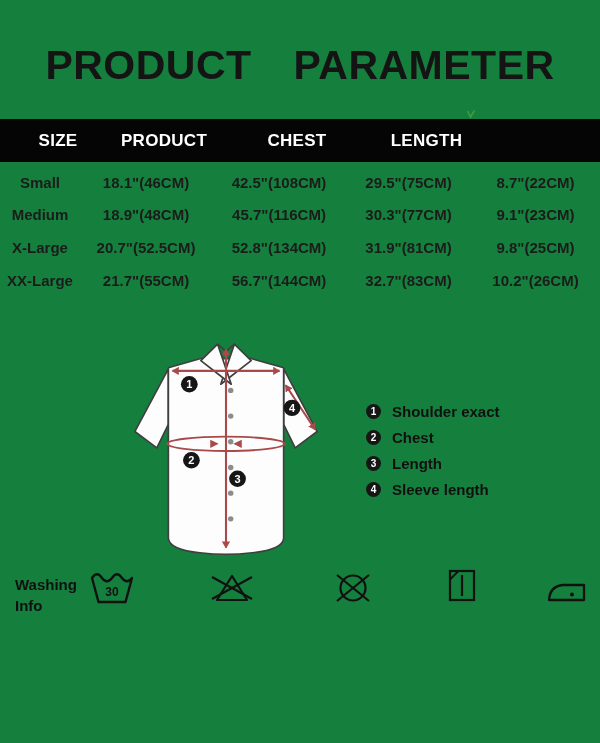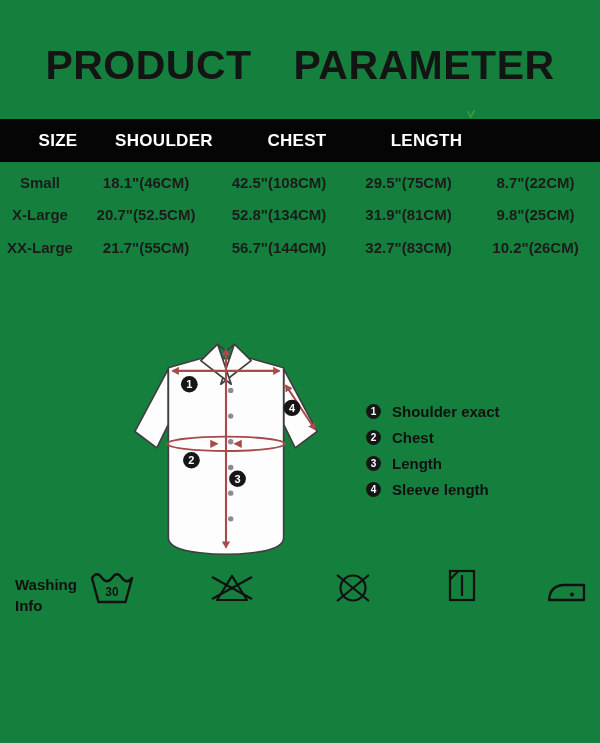--- a/index.html
+++ b/index.html
@@ -45,32 +45,39 @@
 <div class="canvas">
 
   <div class="title">PRODUCT PARAMETER</div>
 
   <svg class="green-tick" width="10" height="9" viewBox="0 0 10 9">
     <path d="M1.5,1 L4.5,7 L8.5,0.5" fill="none" stroke="#3f9b3f" stroke-width="1.6"></path>
   </svg>
 
   <div class="thead">
     <span>SIZE</span>
-    <span>SHOULDER</span>
+    <span>PRODUCT</span>
     <span>CHEST</span>
     <span>LENGTH</span>
   </div>
 
   <div class="tbody">
     <div class="t-row">
       <span>Small</span>
       <span>18.1"(46CM)</span>
       <span>42.5"(108CM)</span>
       <span>29.5"(75CM)</span>
       <span>8.7"(22CM)</span>
+    </div>
+    <div class="t-row">
+      <span>Medium</span>
+      <span>18.9"(48CM)</span>
+      <span>45.7"(116CM)</span>
+      <span>30.3"(77CM)</span>
+      <span>9.1"(23CM)</span>
     </div>
     <div class="t-row">
       <span>X-Large</span>
       <span>20.7"(52.5CM)</span>
       <span>52.8"(134CM)</span>
       <span>31.9"(81CM)</span>
       <span>9.8"(25CM)</span>
     </div>
     <div class="t-row">
       <span>XX-Large</span>

